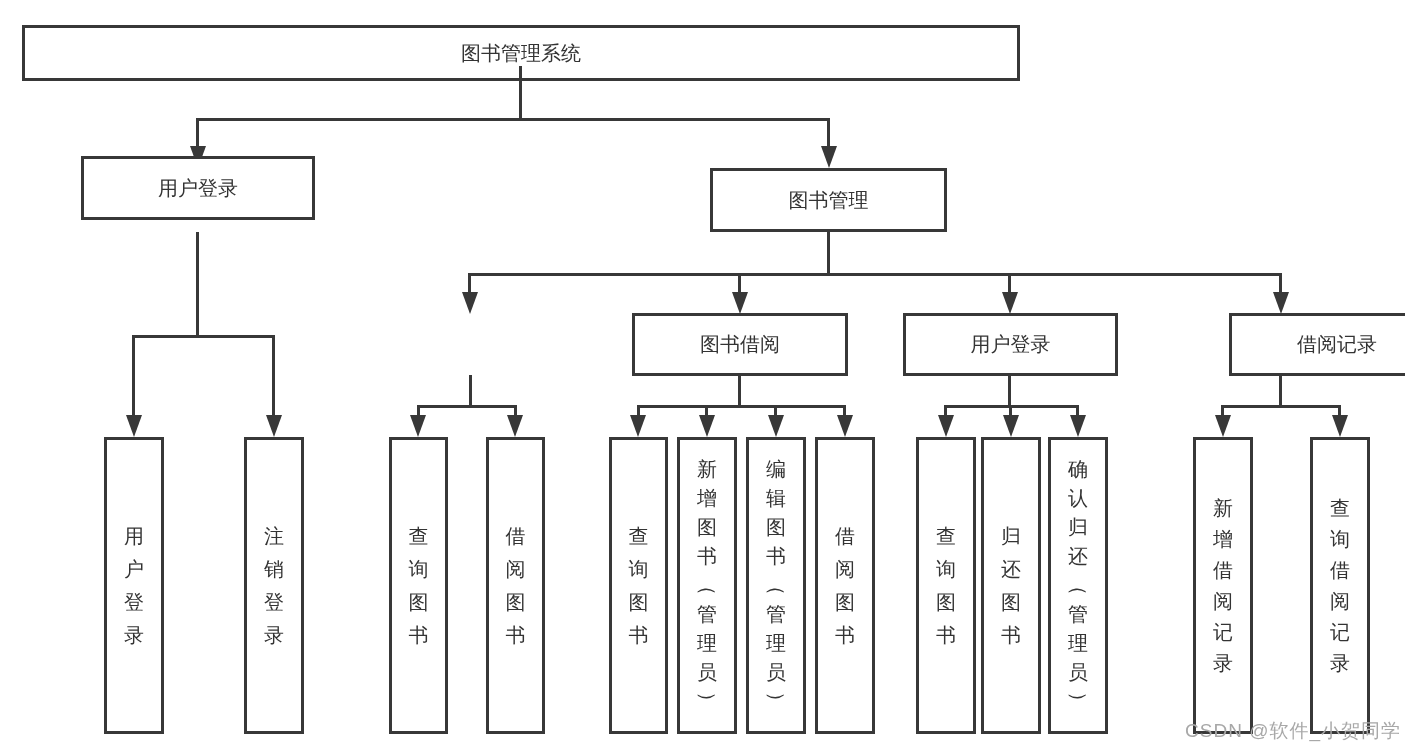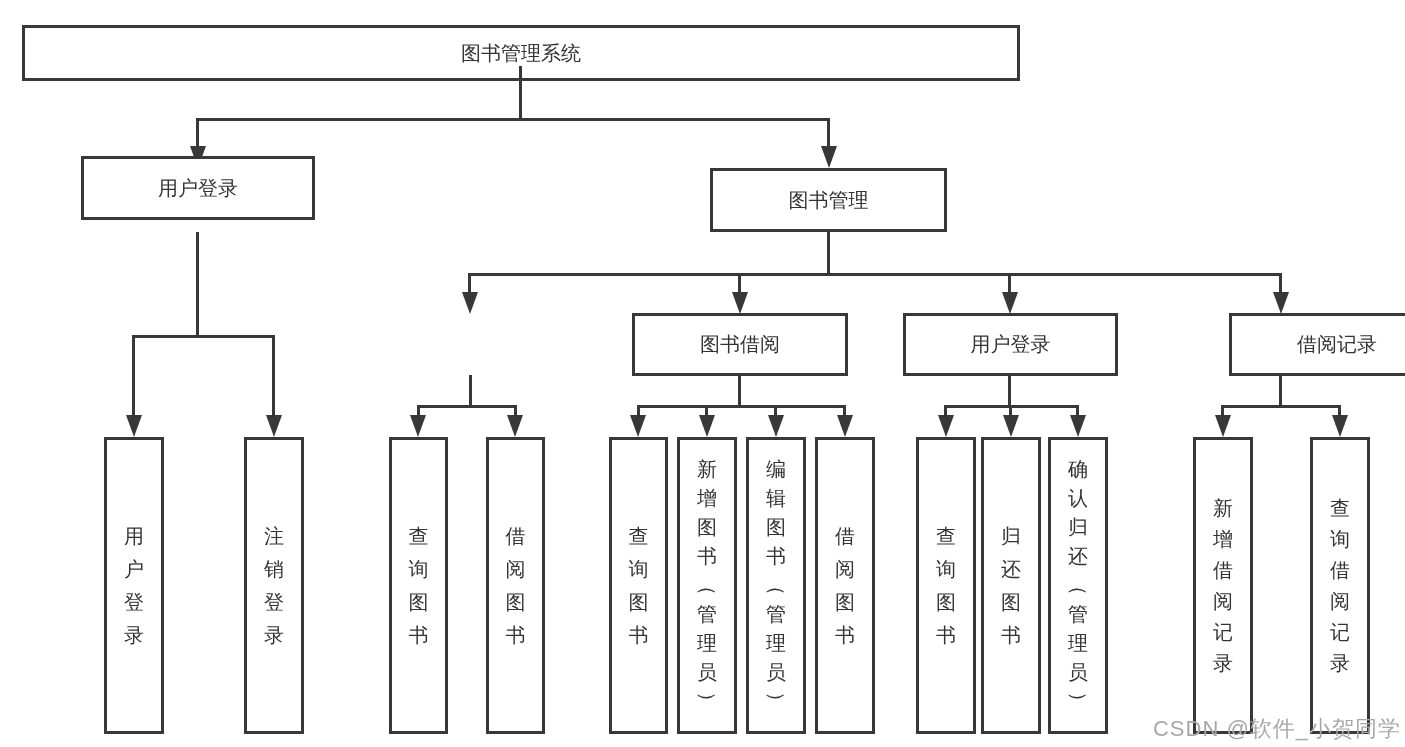--- a/index.html
+++ b/index.html
@@ -26,21 +26,21 @@
   .vbox.mid  .vchar { height:31px; line-height:31px; }
   .vchar.rot { transform:rotate(90deg); }
   .ln  { position:absolute; background:var(--line,#383838); }
   .arw {
     position:absolute; width:0; height:0;
     border-left:8px solid transparent; border-right:8px solid transparent;
     border-top:22px solid var(--line,#383838);
   }
   .watermark {
     position:absolute; right:4px; bottom:3px; z-index:10;
-    font-size:22px; letter-spacing:1px; color:var(--wm,#a8a8a8);
+    font-size:19px; letter-spacing:1px; color:var(--wm,#a8a8a8);
   }
 </style>
 </head>
 <body>
 
 <div class="canvas">
 
   <div class="node" style="left:22px;top:25px;width:998px;height:56px">
     <span>图书管理系统</span>
   </div>

